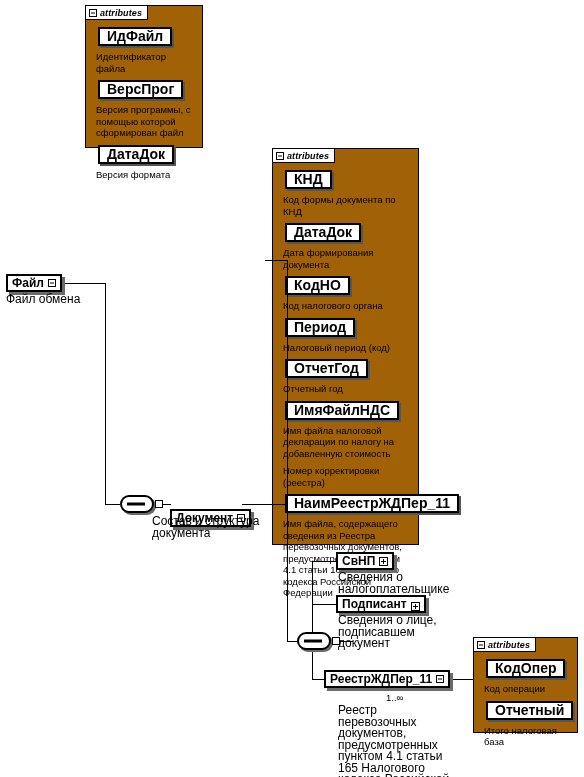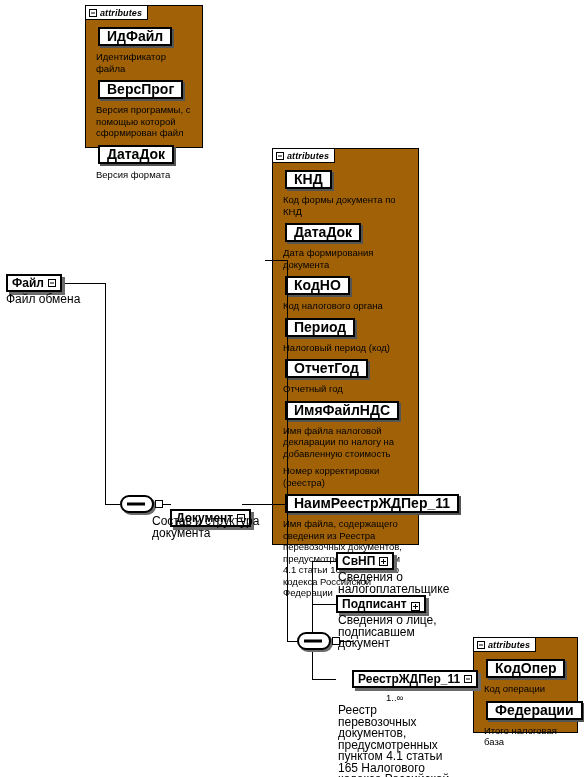--- a/index.html
+++ b/index.html
@@ -294,21 +294,21 @@
       <span class="minusbox"></span>
       <span class="tab-label">attributes</span>
     </div>
     <div class="attr-body">
       <div class="chip-wrap">
         <span class="chip">КодОпер</span>
       </div>
       <div class="desc">Код операции</div>
 
       <div class="chip-wrap">
-        <span class="chip">Федерации</span>
+        <span class="chip">Отчетный</span>
       </div>
       <div class="desc">Итого налоговая база</div>
     </div>
   </div>
 
   <div class="node" style="left:6px; top:274px;">
     <span class="node-label">Файл</span>
     <span class="minusbox toggle"></span>
   </div>
   <div class="node-caption" style="left:6px; top:294px; width:90px;">Файл обмена</div>
@@ -336,20 +336,20 @@
     <span class="plusbox toggle"></span>
   </div>
   <div class="node-caption" style="left:338px; top:572px; width:104px;">Сведения о налогоплательщике</div>
 
   <div class="node" style="left:336px; top:595px;align-items:flex-end;">
     <span class="node-label">Подписант</span>
     <span class="plusbox toggle"></span>
   </div>
   <div class="node-caption" style="left:338px; top:615px; width:110px;">Сведения о лице, подписавшем документ</div>
 
-  <div class="node" style="left:352px; top:670px;">
+  <div class="node" style="left:324px; top:670px;">
     <span class="node-label">РеестрЖДПер_11</span>
     <span class="minusbox toggle"></span>
   </div>
   <div class="node-mult" style="left:386px; top:692px;">1..∞</div>
   <div class="node-caption" style="left:338px; top:705px; width:115px;">Реестр перевозочных документов, предусмотренных пунктом 4.1 статьи 165 Налогового кодекса Российской Федерации</div>
 
 </div>
 
 </body></html>

